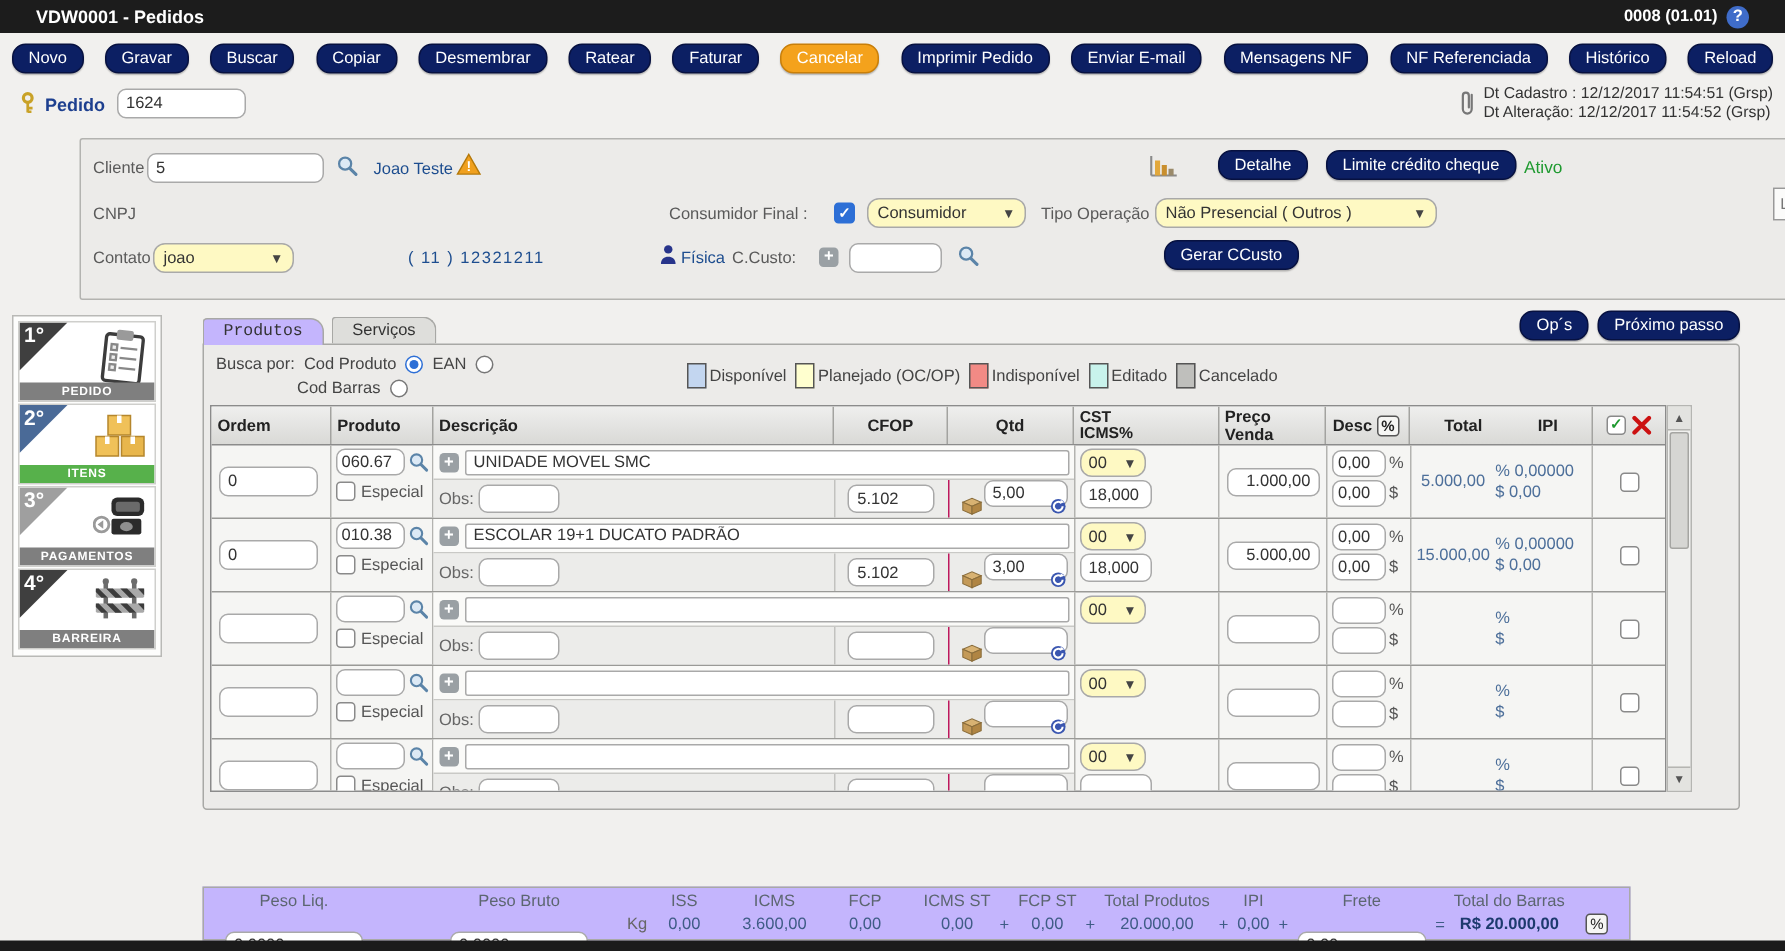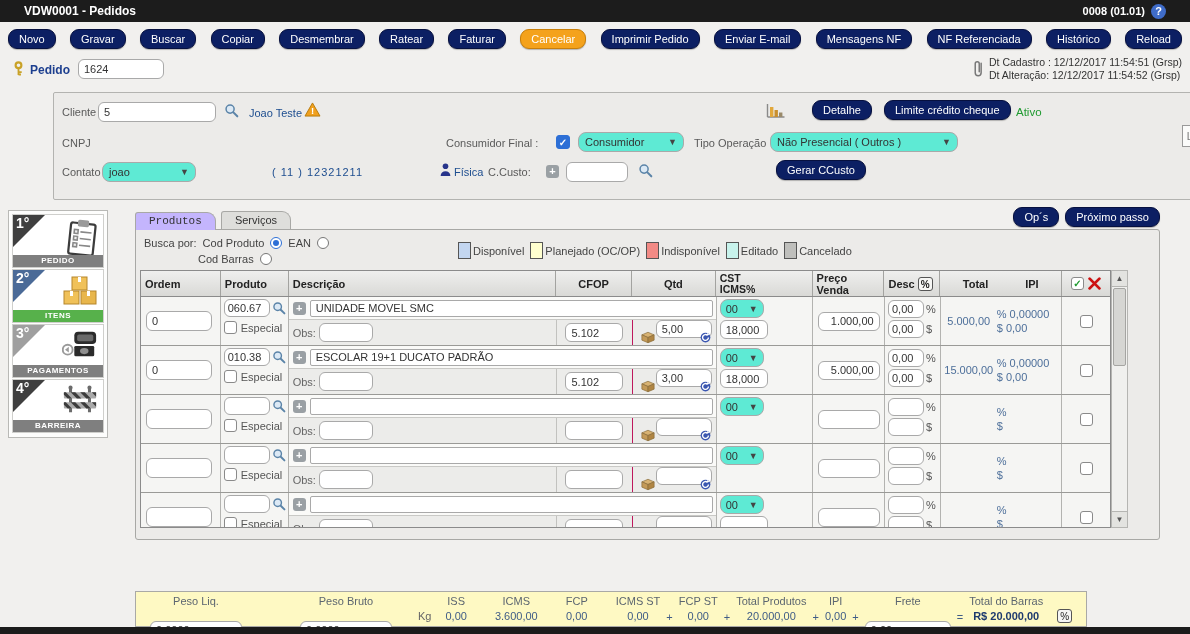--- a/index.html
+++ b/index.html
@@ -29,21 +29,21 @@
   .btn.warning { background:#f4a21c; border-color:#c87f0a; }
   
   .pedido-row { position:absolute; top:58px; left:8px; width:1174px; height:28px; }
   .pedido-row .key { position:absolute; left:4px; top:3px; }
   .pedido-lab { position:absolute; left:22px; top:5px; color:#1d3f8f; font-weight:bold; font-size:12px; }
   .pedido-inp { position:absolute; left:70px; top:1px; width:86px; }
   .dates { position:absolute; right:0; top:-2px; display:flex; gap:5px; color:#333; font-size:10.5px; line-height:13px; }
   
   .inp { border:1px solid #a9a9a9; border-radius:6px; background:#fff; height:20px;
     font-family:"Liberation Sans",sans-serif; font-size:11px; color:#333; padding:0 5px; }
-  .sel { border:1px solid #a9a9a9; border-radius:8px; background:#5eead4; height:20px;
+  .sel { border:1px solid #a9a9a9; border-radius:8px; background:#fef9c3; height:20px;
     display:inline-flex; align-items:center; justify-content:space-between;
     padding:0 6px; color:#333; cursor:pointer; gap:6px; white-space:nowrap; }
   .sel .car { color:#444; font-size:9px; }
   .cb { display:inline-block; width:13px; height:13px; background:#fff;
     border:1px solid #8a8a8a; border-radius:3px; cursor:pointer;
     text-align:center; line-height:12px; font-size:10px; }
   .cb.checked-blue { background:#2d6fd6; border-color:#2d6fd6; color:#fff; font-weight:bold; }
   .cb.checked-green { color:#1f9a30; font-weight:bold; }
   .radio { display:inline-block; width:12px; height:12px; border:1px solid #777;
     border-radius:50%; background:#fff; position:relative; cursor:pointer; vertical-align:-2px; }
@@ -161,21 +161,21 @@
   .vscroll { position:absolute; right:0; top:0; width:17px; height:258px; background:#f0f0ee;
     border:1px solid #b5b5b2; display:flex; flex-direction:column; }
   .vs-btn { height:16px; background:#e3e3e0; border-bottom:1px solid #b5b5b2; color:#555;
     font-size:8px; text-align:center; line-height:16px; cursor:pointer; }
   .vs-btn.bot { border-bottom:none; border-top:1px solid #b5b5b2; }
   .vs-track { flex:1; position:relative; }
   .vs-thumb { position:absolute; top:1px; left:1px; right:1px; height:78px; background:#d6d6d3;
     border:1px solid #a5a5a2; border-radius:2px; cursor:grab; }
   
   .totals-bar { position:absolute; top:591px; left:135px; width:952px; height:36px;
-    background:#fef9c3; border:1px solid #a9a9a6; display:flex; align-items:flex-start;
+    background:#c4b5fd; border:1px solid #a9a9a6; display:flex; align-items:flex-start;
     padding:3px 8px 0; }
   .tcol { text-align:center; }
   .tlab { color:#5c6670; height:13px; white-space:nowrap; }
   .tval { color:#3f5c86; margin-top:2px; white-space:nowrap; }
   .tval.bold { font-weight:bold; color:#1d3a6e; }
   .t-inp { width:92px; height:18px; margin-top:13px; }
   .tsep { color:#3f5c86; margin:16px 6px 0; }
   .kg { color:#666; }
   
   .footer { position:absolute; left:0; bottom:0; width:1190px; height:7px; background:#1b1b1b; }

